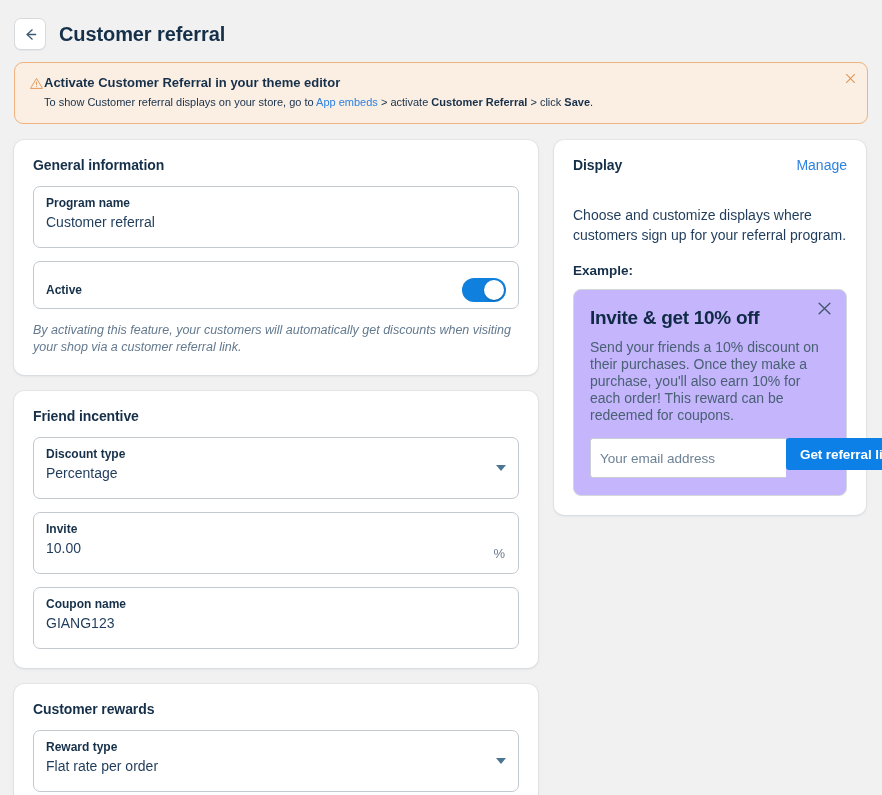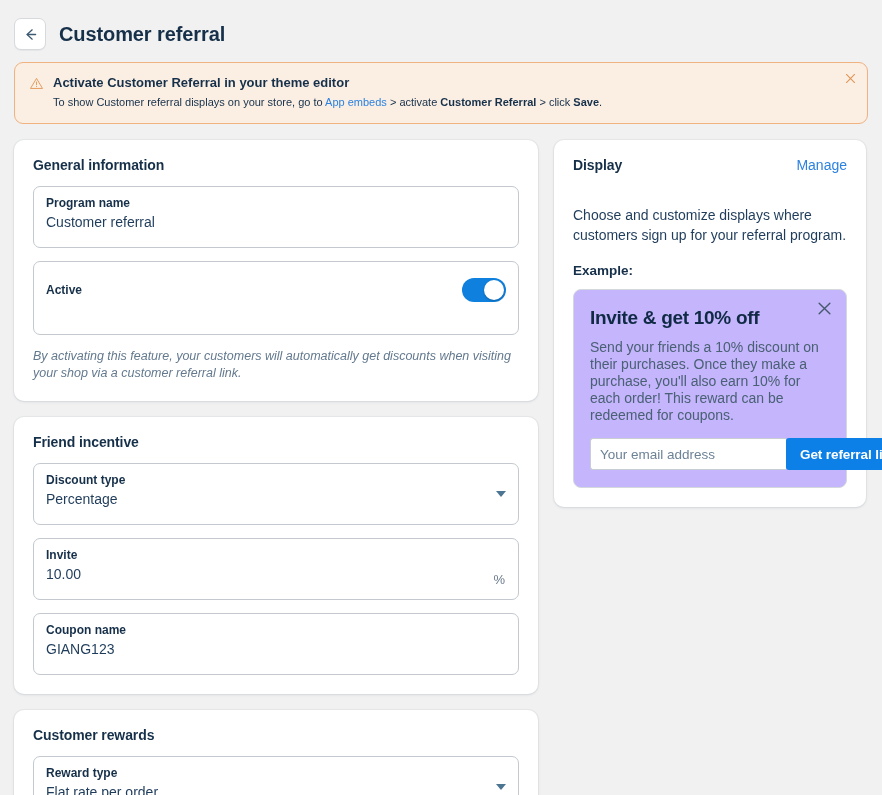--- a/index.html
+++ b/index.html
@@ -49,21 +49,20 @@
 
   
   .banner {
     position: relative;
     margin: 6px 14px 0 14px;
     background: #fbeee3;
     border: 1px solid #f0b27f;
     border-radius: 9px;
     padding: 11px 34px 12px 14px;
     display: flex;
-    gap: 9px;
     align-items: flex-start;
   }
 
   .banner-icon { flex: 0 0 auto; padding-top: 2px; }
 
   .banner-title {
     font-size: 13px;
     font-weight: 700;
     color: #16304a;
     line-height: 17px;
@@ -163,21 +162,21 @@
     font-size: 13px;
     color: #6b7b8c;
     line-height: 20px;
   }
 
   
   .field.toggle-row {
     display: flex;
     align-items: center;
     justify-content: space-between;
-    padding: 16px 12px 32px 12px;
+    padding: 16px 12px 6px 12px;
     cursor: default;
   }
   .toggle {
     width: 44px;
     height: 24px;
     border-radius: 12px;
     background: #0f80dd;
     position: relative;
     cursor: pointer;
     flex: 0 0 auto;
@@ -261,21 +260,21 @@
   }
   .popup-form {
     display: flex;
     align-items: stretch;
   }
   .popup-input {
     flex: 1 1 auto;
     border: 1px solid #c8ced4;
     border-right: none;
     border-radius: 3px 0 0 3px;
-    height: 32px;
+    height: 40px;
     padding: 0 9px;
     font-family: "Liberation Sans", sans-serif;
     font-size: 13.5px;
     color: #1f3c5b;
     background: #ffffff;
     outline: none;
   }
   .popup-input::placeholder { color: #6d8295; }
   .popup-button {
     flex: 0 0 auto;

